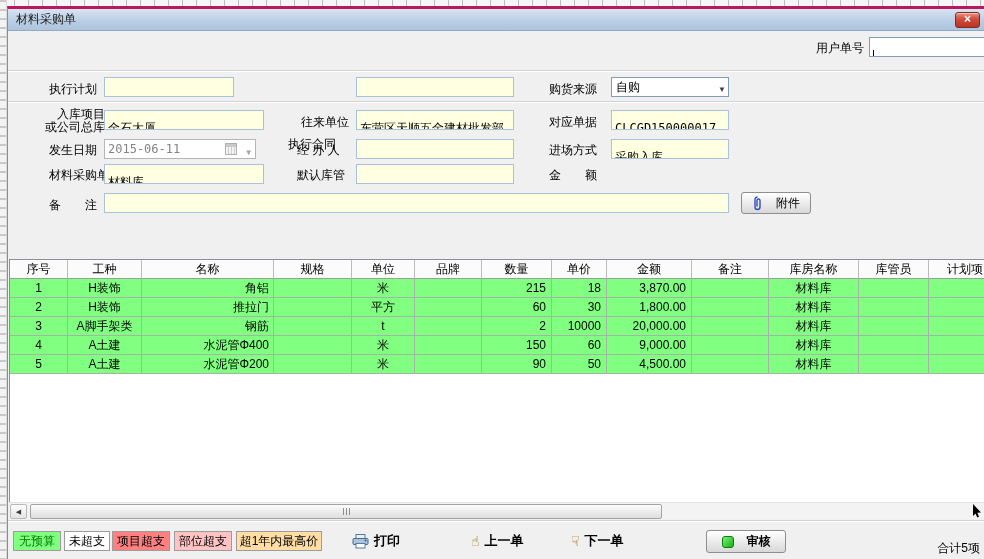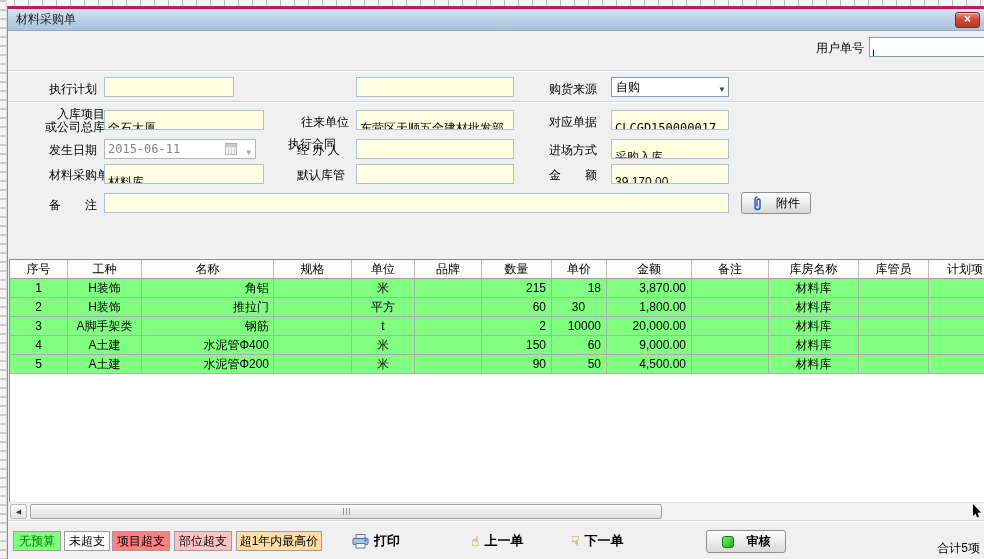--- a/index.html
+++ b/index.html
@@ -136,21 +136,20 @@
   <div class="lbl" style="left:289px;top:133px;">经 办 人</div>
   <div class="ipt" style="left:348px;top:130px;width:158px;"></div>
   <div class="lbl" style="left:541px;top:133px;">进场方式</div>
   <div class="ipt" style="left:603px;top:130px;width:118px;">采购入库</div>
 
   <div class="lbl" style="left:41px;top:158px;">材料采购单</div>
   <div class="ipt" style="left:96px;top:155px;width:160px;">材料库</div>
   <div class="lbl" style="left:289px;top:158px;">默认库管</div>
   <div class="ipt" style="left:348px;top:155px;width:158px;"></div>
   <div class="lbl" style="left:541px;top:158px;">金　　额</div>
-  <div class="ipt" style="left:603px;top:155px;width:118px;">39,170.00</div>
 
   <div class="lbl" style="left:41px;top:188px;">备　　注</div>
   <div class="ipt" style="left:96px;top:184px;width:625px;"></div>
   <div class="btn" style="left:733px;top:183px;width:70px;height:22px;">
     <svg width="11" height="15" viewBox="0 0 11 15">
       <path d="M5.5 1 C3.5 1 3 2.5 3 4 L3 11 C3 12.5 4 13.5 5.5 13.5 C7 13.5 8 12.5 8 11 L8 4.5 C8 3.7 7.5 3 6.5 3 C5.5 3 5 3.7 5 4.5 L5 10.5" fill="none" stroke="#2d4fc0" stroke-width="1.4"></path>
     </svg>
     <span>附件</span>
   </div>
 
@@ -187,21 +186,21 @@
           <div class="td al-l" style="width: 85px; background: rgb(128, 255, 128);"></div>
         </div>
         <div class="tr">
           <div class="td al-c" style="width: 58px; background: rgb(128, 255, 128);">2</div>
           <div class="td al-c" style="width: 74px; background: rgb(128, 255, 128);">H装饰</div>
           <div class="td al-l" style="width: 132px; background: rgb(128, 255, 128);">推拉门</div>
           <div class="td al-c" style="width: 78px; background: rgb(128, 255, 128);"></div>
           <div class="td al-c" style="width: 63px; background: rgb(128, 255, 128);">平方</div>
           <div class="td al-c" style="width: 67px; background: rgb(128, 255, 128);"></div>
           <div class="td al-r" style="width: 70px; background: rgb(128, 255, 128);">60</div>
-          <div class="td al-r" style="width: 55px; background: rgb(128, 255, 128); text-align: center;">30</div>
+          <div class="td al-r" style="width: 55px; background: rgb(128, 255, 128);">30</div>
           <div class="td al-r" style="width: 85px; background: rgb(128, 255, 128);">1,800.00</div>
           <div class="td al-c" style="width: 77px; background: rgb(128, 255, 128);"></div>
           <div class="td al-c" style="width: 90px; background: rgb(128, 255, 128);">材料库</div>
           <div class="td al-c" style="width: 70px; background: rgb(128, 255, 128);"></div>
           <div class="td al-l" style="width: 85px; background: rgb(128, 255, 128);"></div>
         </div>
         <div class="tr">
           <div class="td al-c" style="width: 58px; background: rgb(128, 255, 128);">3</div>
           <div class="td al-c" style="width: 74px; background: rgb(128, 255, 128);">A脚手架类</div>
           <div class="td al-l" style="width: 132px; background: rgb(128, 255, 128);">钢筋</div>

